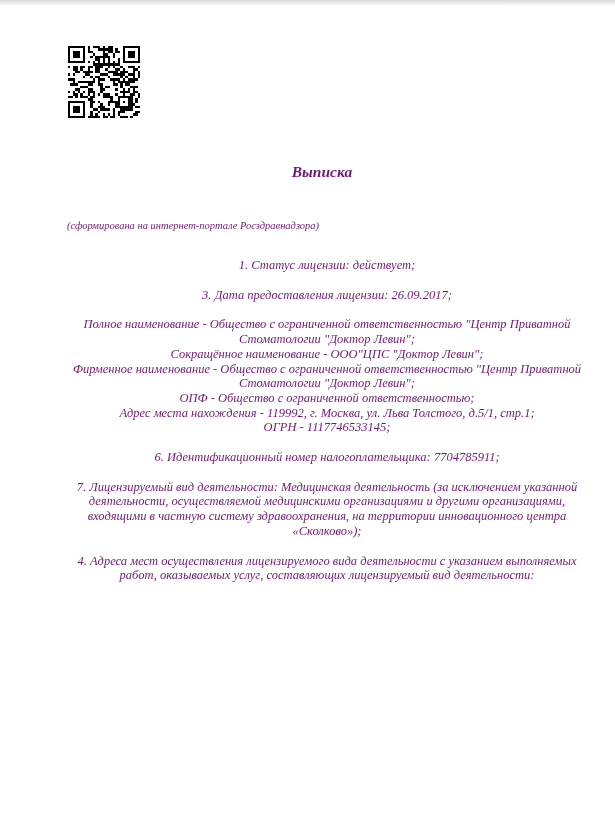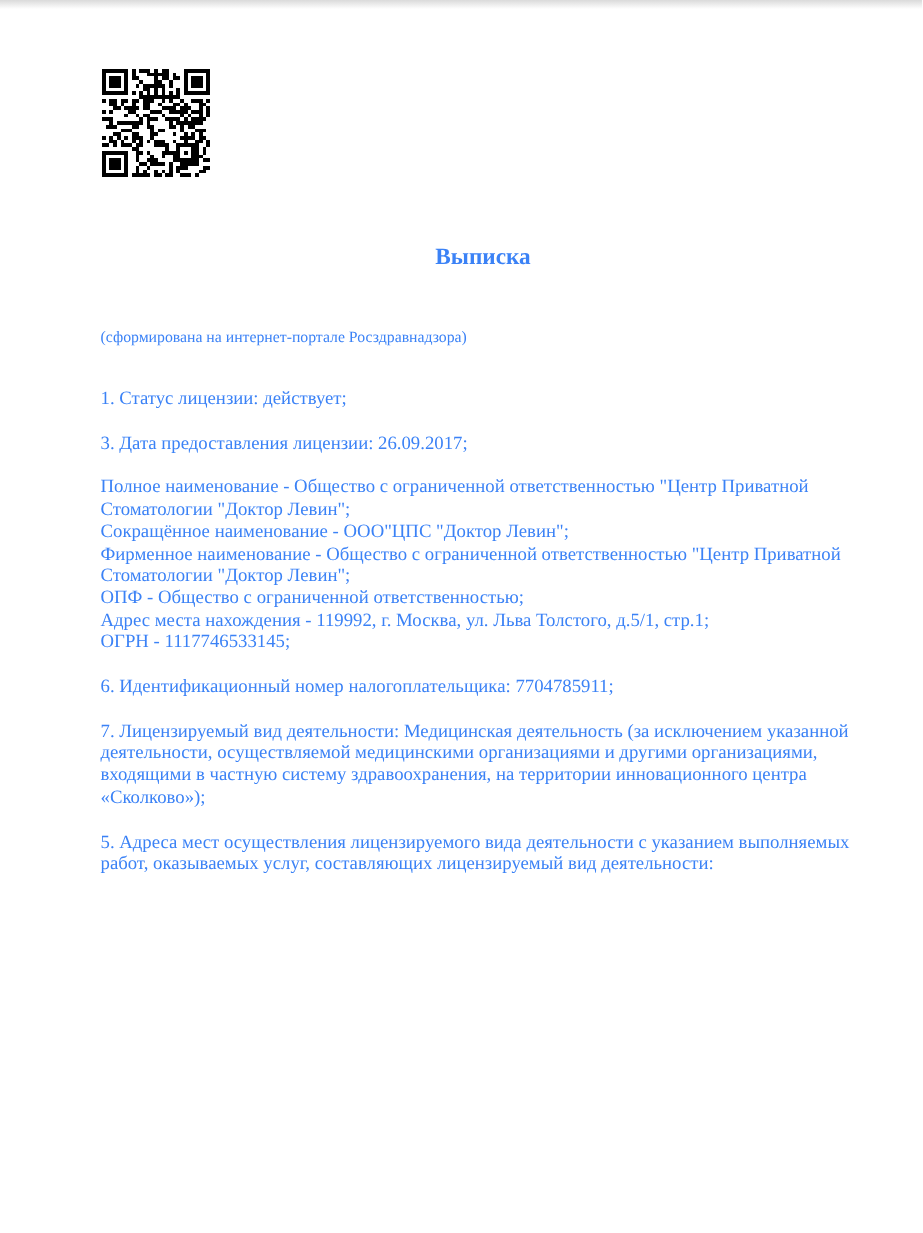--- a/index.html
+++ b/index.html
@@ -2,22 +2,23 @@
 <html lang="ru"><head>
 <meta charset="utf-8">
 <style>
   html,body{margin:0;padding:0;background:#ffffff;}
   .page{
     position:relative;
     width:615px;
     height:822px;
     background:#ffffff;
     font-family:"Liberation Serif","DejaVu Serif",serif;
-    color:#3b82f6;
+    color:#701a75;
     overflow:hidden;
+    font-style:italic;
   }
   .top-shadow{
     position:absolute;top:0;left:0;right:0;height:6px;
     background:linear-gradient(#dadada,rgba(255,255,255,0));
   }
   .qr{
     position:absolute;left:68px;top:46px;width:72px;height:72px;
   }
   .qr svg{width:100%;height:100%;shape-rendering:crispEdges;display:block;}
   .header{
@@ -25,21 +26,21 @@
     text-align:center;font-weight:bold;font-size:15.5px;line-height:20px;
   }
   .subtitle{
     position:absolute;top:219px;left:67px;width:510px;
     text-align:left;font-size:10.5px;line-height:13px;
   }
   .body{
     position:absolute;top:258px;left:67px;width:520px;
     font-size:12.5px;line-height:14.7px;
   }
-  .body p{margin:0 0 15px 0;white-space:pre;}
+  .body p{margin:0 0 15px 0;white-space:pre;text-align:center;}
 </style>
 </head>
 <body>
 
 <div class="page">
   <div class="top-shadow"></div>
 
   <div class="qr" id="qr-container">
       <svg viewBox="0 0 29 29" xmlns="http://www.w3.org/2000/svg" fill="#000000">
         <rect x="0" y="0" width="1" height="1"></rect>
@@ -480,16 +481,16 @@
 Фирменное наименование - Общество с ограниченной ответственностью "Центр Приватной
 Стоматологии "Доктор Левин";
 ОПФ - Общество с ограниченной ответственностью;
 Адрес места нахождения - 119992, г. Москва, ул. Льва Толстого, д.5/1, стр.1;
 ОГРН - 1117746533145;</p>
     <p>6. Идентификационный номер налогоплательщика: 7704785911;</p>
     <p>7. Лицензируемый вид деятельности: Медицинская деятельность (за исключением указанной
 деятельности, осуществляемой медицинскими организациями и другими организациями,
 входящими в частную систему здравоохранения, на территории инновационного центра
 «Сколково»);</p>
-    <p>5. Адреса мест осуществления лицензируемого вида деятельности с указанием выполняемых
+    <p>4. Адреса мест осуществления лицензируемого вида деятельности с указанием выполняемых
 работ, оказываемых услуг, составляющих лицензируемый вид деятельности:</p>
   </div>
 </div>
 
 </body></html>

